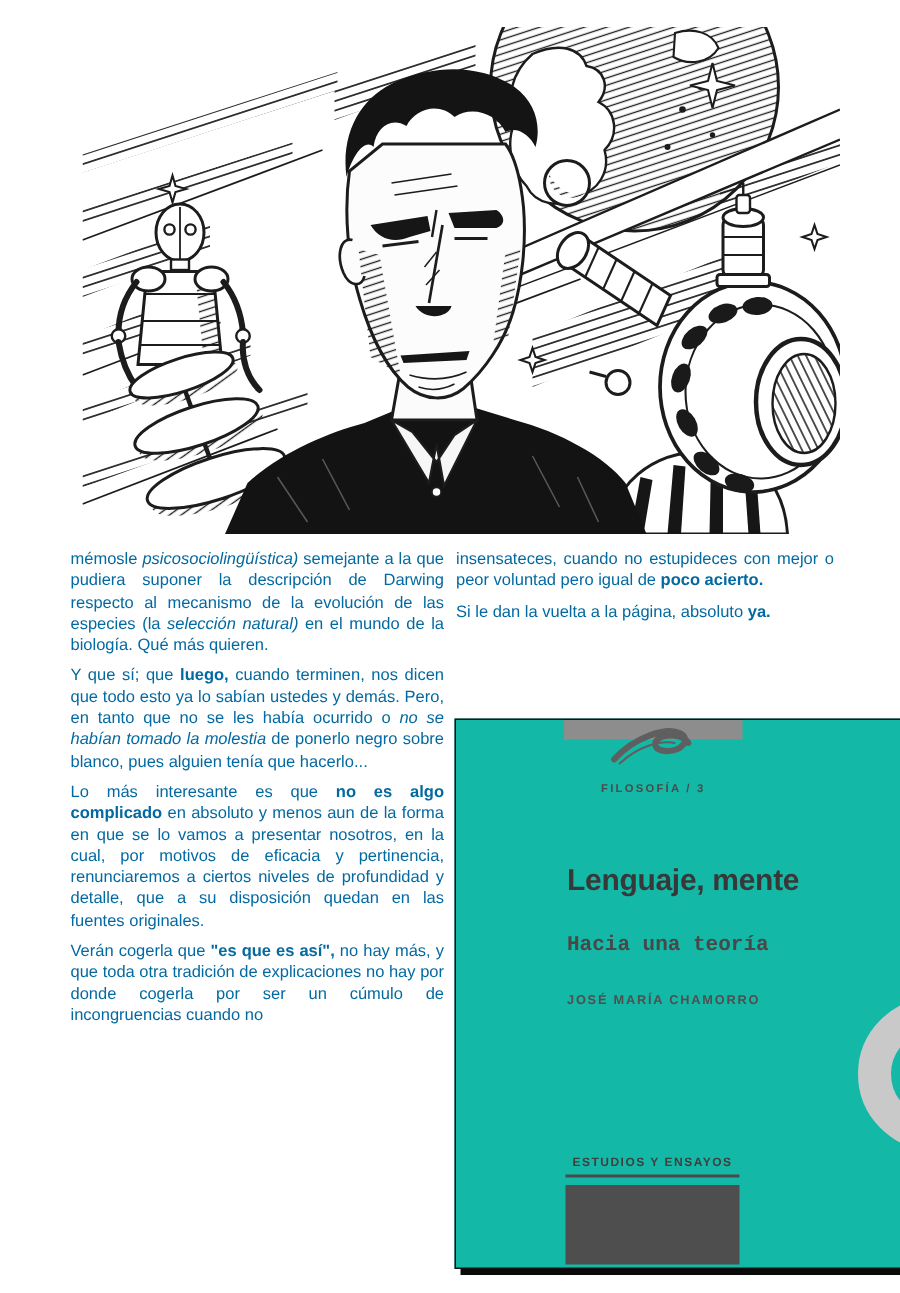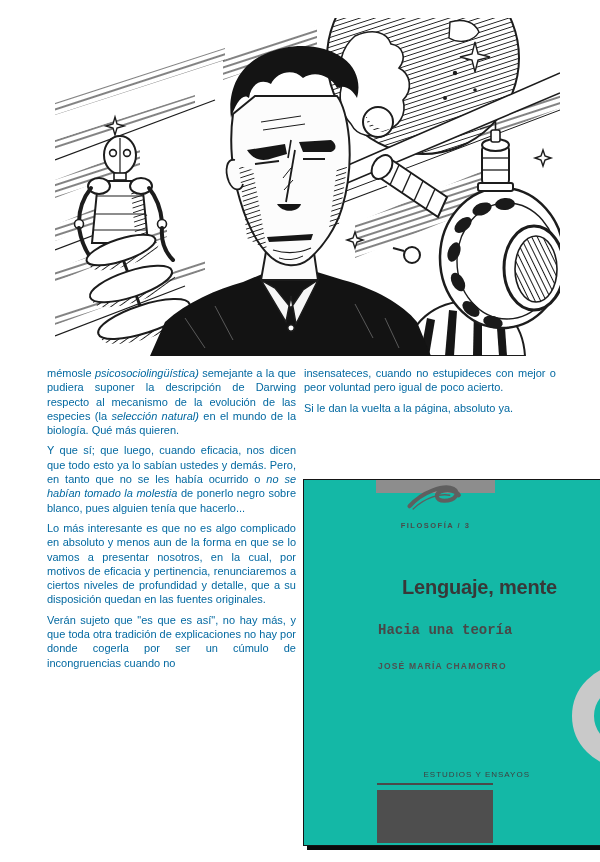--- a/index.html
+++ b/index.html
@@ -1,40 +1,40 @@
 <!DOCTYPE html>
 <html><head>
 <meta charset="utf-8">
 <style>
   html,body{margin:0;padding:0;background:#ffffff;}
   .page{position:relative;width:600px;height:862px;background:#ffffff;overflow:hidden;
         font-family:"Liberation Sans","DejaVu Sans",sans-serif;}
   .illustration{position:absolute;left:55px;top:18px;width:505px;height:338px;}
   .col{position:absolute;color:#0369a1;}
   .col p{margin:0 0 6px 0;font-size:11px;line-height:14.3px;text-align:justify;}
-  .col p span.b{font-weight:normal;}
+  .col p span.b{font-weight:bold;}
   .col p span.i{font-style:italic;}
   .col-left{left:47px;top:366px;width:249px;}
   .col-right{left:304px;top:366px;width:252px;}
   .book-cover{position:absolute;left:303px;top:479px;width:258px;height:365px;
       background:#14b8a6;border:1px solid #151515;box-shadow:4px 4px 0 #0a0a0a;overflow:hidden;padding-left:44px;}
   .cover-band-wrap{position:absolute;left:72px;top:0;width:119px;text-align:center;}
   .cover-band{position:absolute;left:0;top:0;width:119px;height:13px;background:#8d8d8d;}
   .swoosh{position:absolute;left:28px;top:2px;width:64px;height:32px;}
   .collection{position:absolute;left:0;top:41px;width:119px;text-align:center;
       font-size:7.5px;font-weight:bold;letter-spacing:1.5px;color:#4a4a4a;}
   .cover-title{position:absolute;left:74px;top:96px;font-size:20px;font-weight:bold;
-      line-height:22.5px;color:#383838;letter-spacing:-0.2px;margin-left:24px;}
+      line-height:22.5px;color:#383838;letter-spacing:-0.2px;}
   .cover-subtitle{position:absolute;left:74px;top:142px;font-size:14px;font-weight:bold;
       line-height:17px;color:#484848;font-family:Liberation Mono, monospace;}
   .cover-author{position:absolute;left:74px;top:181px;font-size:8.5px;font-weight:bold;
       letter-spacing:1.2px;color:#4f4f4f;}
   .big-glyph{position:absolute;right:0;top:178px;width:45px;height:120px;}
-  .series{position:absolute;left:36px;top:290px;width:190px;text-align:right;
-      font-size:8px;font-weight:normal;letter-spacing:1px;color:#3f3f3f;}
+  .series{position:absolute;left:36px;top:290px;width:190px;text-align:center;
+      font-size:8px;font-weight:bold;letter-spacing:1px;color:#3f3f3f;}
   .series-rule{position:absolute;left:73px;top:303px;width:116px;height:2px;background:#4a4a4a;}
   .publisher-box{position:absolute;left:73px;top:310px;width:116px;height:53px;background:#4e4e4e;}
 </style>
 </head>
 <body>
 
 <div class="page">
 
   <svg class="illustration" viewBox="0 0 505 338" xmlns="http://www.w3.org/2000/svg">
     <defs>
@@ -190,23 +190,23 @@
       <path d="M212,219 L258,216 L256,222 L214,224 Z" fill="#161616"></path>
       <path d="M218,232 Q238,238 256,230" fill="none" stroke="#1c1c1c" stroke-width="1.2"></path>
       <path d="M224,240 Q236,244 248,238" fill="none" stroke="#1c1c1c" stroke-width="1"></path>
       <line x1="206" y1="104" x2="246" y2="98" stroke="#1c1c1c" stroke-width="1"></line>
       <line x1="208" y1="112" x2="250" y2="106" stroke="#1c1c1c" stroke-width="1"></line>
     </g>
   </svg>
 
   <div class="col col-left">
     <p><span>mémosle </span><span class="i">psicosociolingüística)</span><span> semejante a la que pudiera suponer la descripción de Darwing respecto al mecanismo de la evolución de las especies (la </span><span class="i">selección natural)</span><span> en el mundo de la biología. Qué más quieren.</span></p>
-    <p><span>Y que sí; que </span><span class="b">luego,</span><span> cuando eficacia, nos dicen que todo esto ya lo sabían ustedes y demás. Pero, en tanto que no se les había ocurrido o </span><span class="i">no se habían tomado la molestia</span><span> de ponerlo negro sobre blanco, pues alguien tenía que hacerlo...</span></p>
+    <p><span>Y que sí; que </span><span class="b">luego,</span><span> cuando terminen, nos dicen que todo esto ya lo sabían ustedes y demás. Pero, en tanto que no se les había ocurrido o </span><span class="i">no se habían tomado la molestia</span><span> de ponerlo negro sobre blanco, pues alguien tenía que hacerlo...</span></p>
     <p><span>Lo más interesante es que </span><span class="b">no es algo complicado</span><span> en absoluto y menos aun de la forma en que se lo vamos a presentar nosotros, en la cual, por motivos de eficacia y pertinencia, renunciaremos a ciertos niveles de profundidad y detalle, que a su disposición quedan en las fuentes originales.</span></p>
-    <p><span>Verán sujeto que </span><span class="b">"es que es así",</span><span> no hay más, y que toda otra tradición de explicaciones no hay por donde cogerla por ser un cúmulo de incongruencias cuando no</span></p>
+    <p><span>Verán cogerla que </span><span class="b">"es que es así",</span><span> no hay más, y que toda otra tradición de explicaciones no hay por donde cogerla por ser un cúmulo de incongruencias cuando no</span></p>
   </div>
 
   <div class="col col-right">
     <p><span>insensateces, cuando no estupideces con mejor o peor voluntad pero igual de </span><span class="b">poco acierto.</span></p>
     <p><span>Si le dan la vuelta a la página, absoluto </span><span class="b">ya.</span></p>
   </div>
 
   <div class="book-cover">
     <div class="cover-band-wrap">
       <div class="cover-band"></div>

